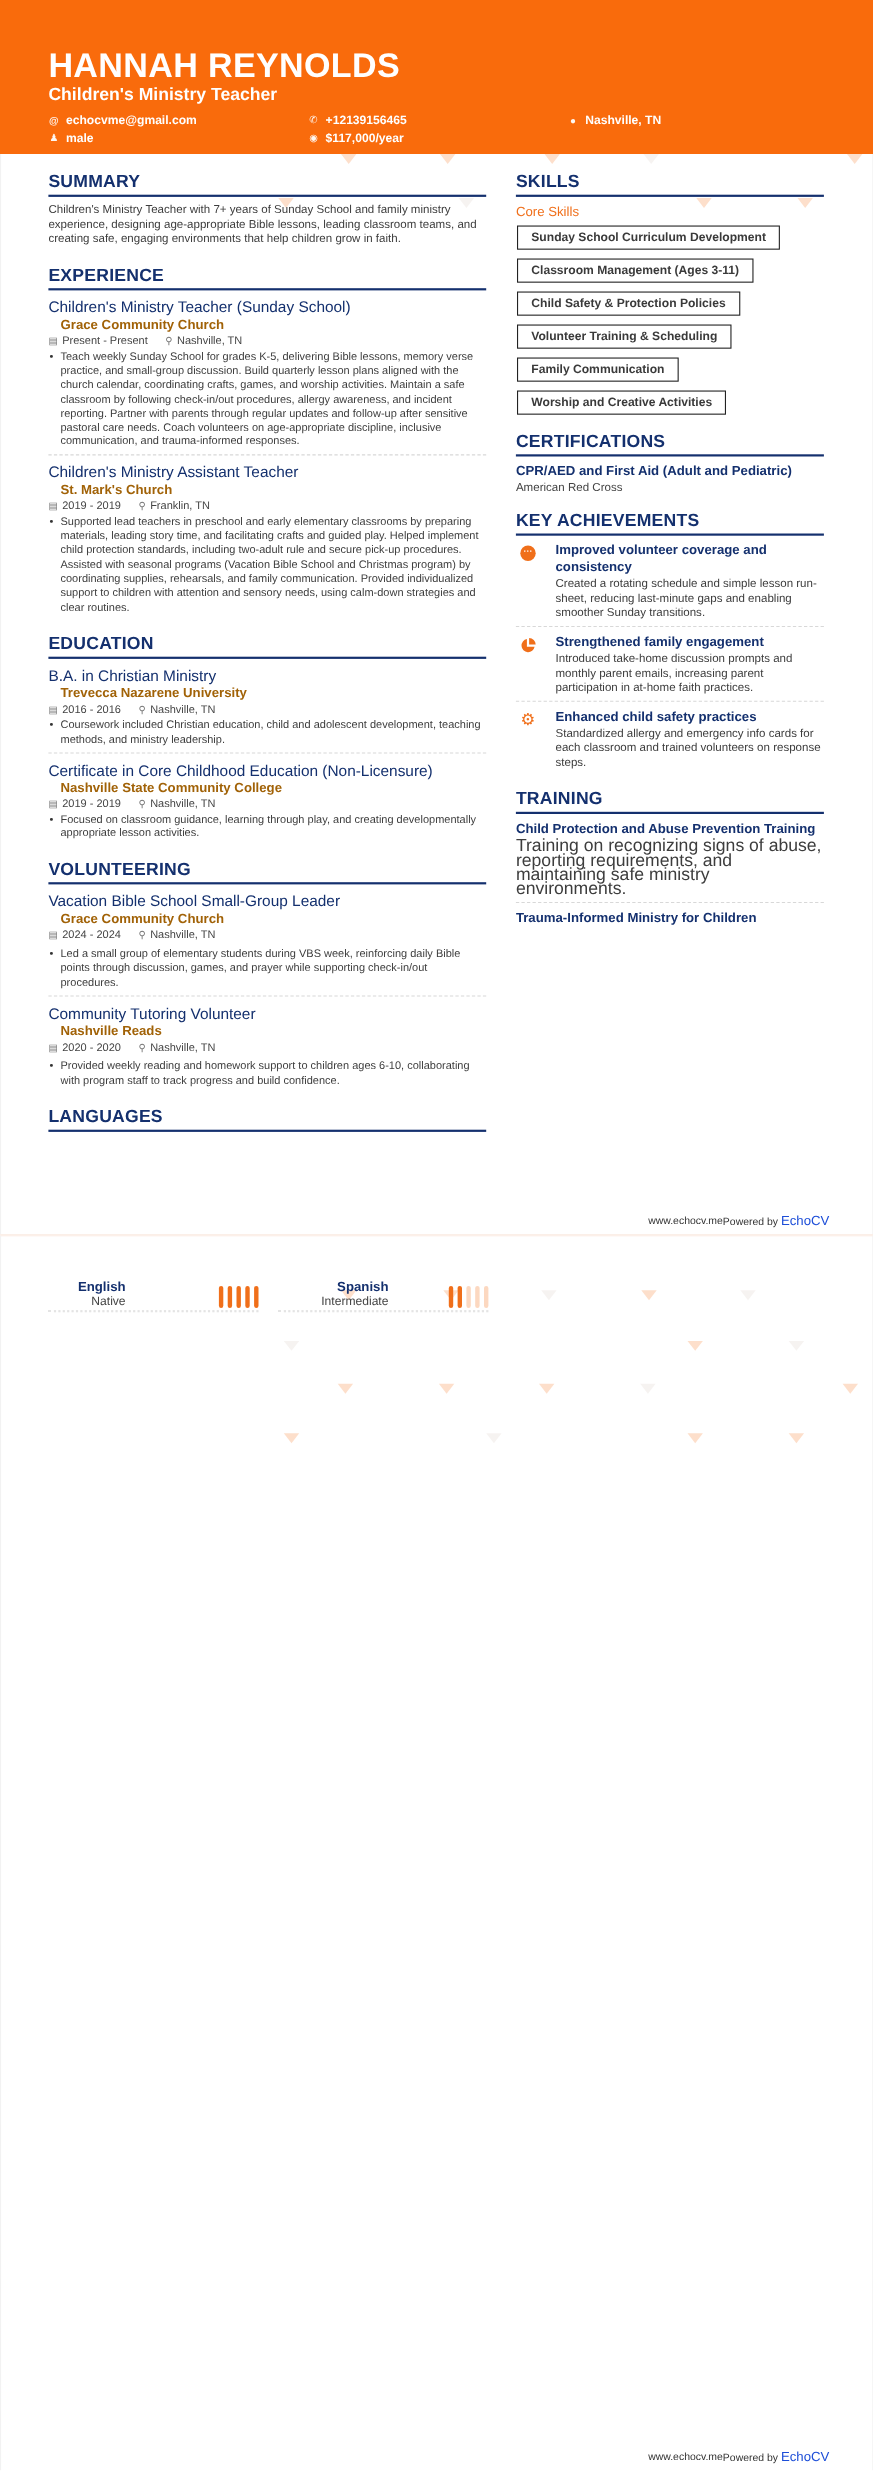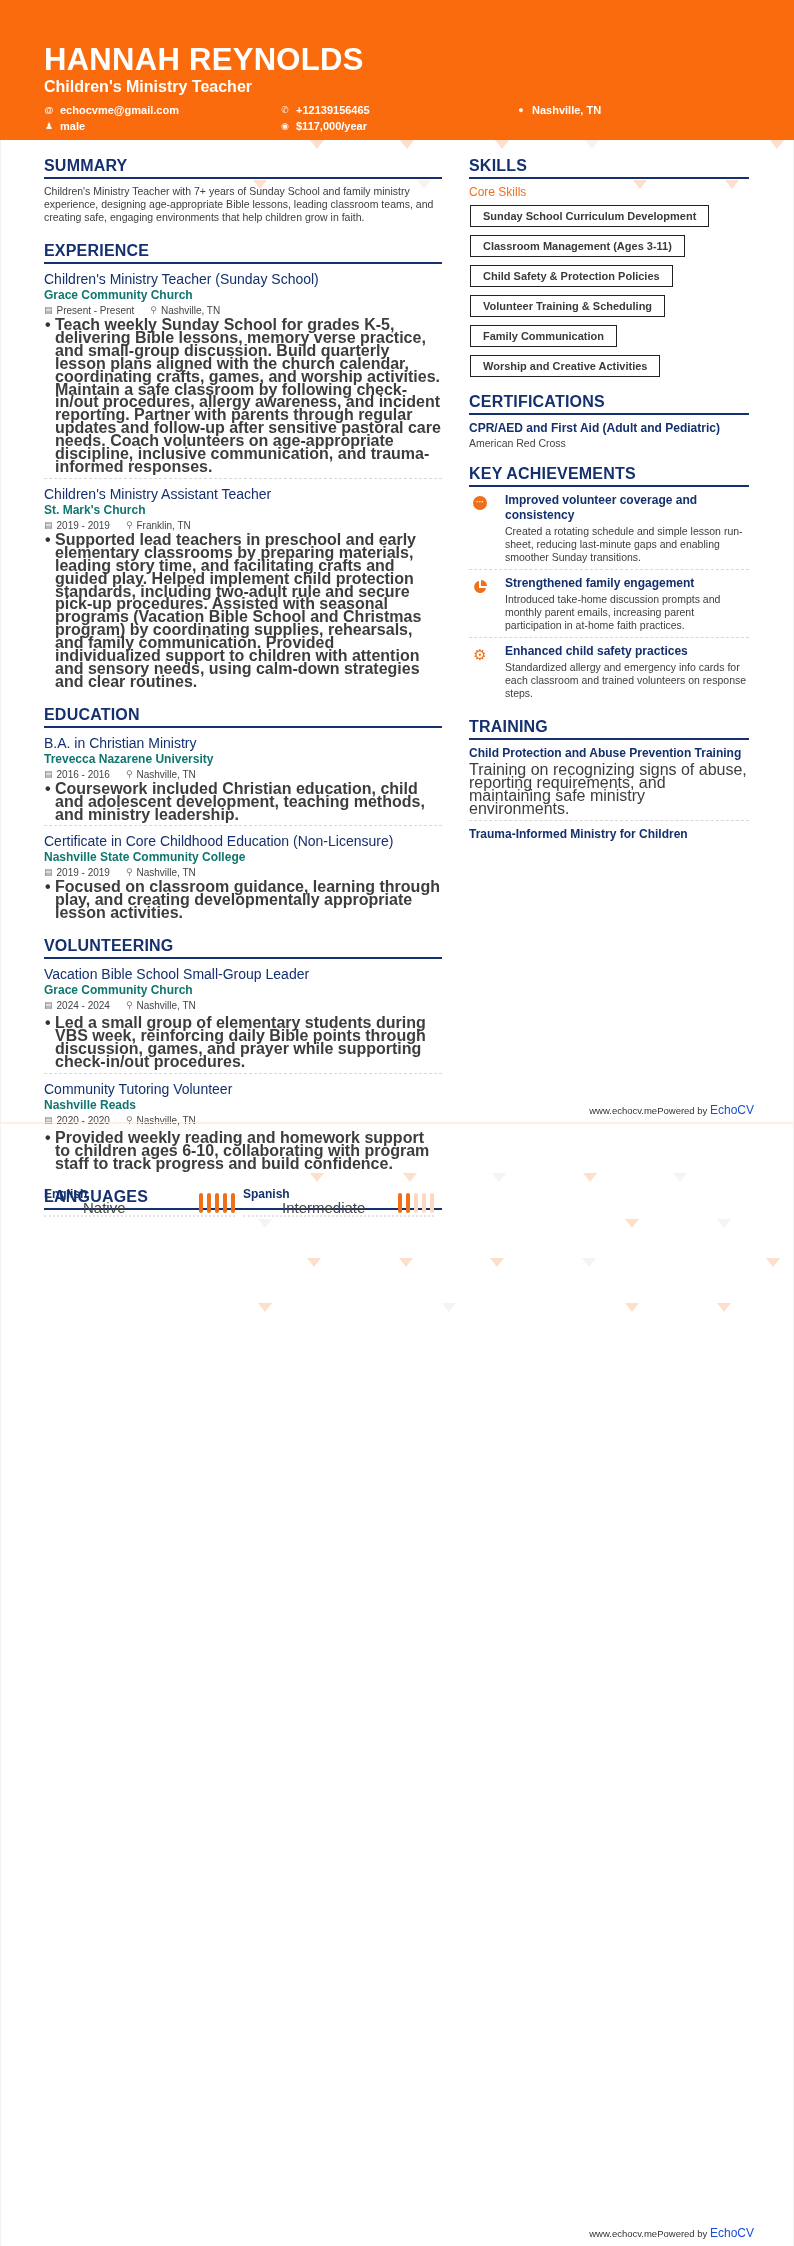--- a/index.html
+++ b/index.html
@@ -25,26 +25,26 @@
   
   .col-left { position: absolute; left: 44px; width: 398px; }
   .col-right { position: absolute; left: 469px; width: 280px; }
 
   .sec-title { font-size: 16px; font-weight: bold; color: #14306e; line-height: 20px; padding-bottom: 1px; border-bottom: 2px solid #14306e; letter-spacing: 0.2px; }
   .summary { font-size: 10.5px; line-height: 13px; color: #3d3d3d; margin-top: 6px; }
 
   .entry { padding: 6px 0 4px; border-bottom: 1px dashed #d8d8d8; }
   .entry.last { border-bottom: none; }
   .e-title { font-size: 14px; color: #14306e; line-height: 18px; }
-  .e-org { font-size: 12px; font-weight: bold; color: #0f766e; line-height: 15px; }
+  .e-org { font-size: 12px; font-weight: bold; color: #a16207; line-height: 15px; margin-left: 11px; }
   .e-meta { font-size: 10px; color: #444; display: flex; gap: 16px; line-height: 13px; margin-top: 1px; }
   .e-meta .m { display: flex; align-items: center; gap: 4px; }
   .e-meta .ic { color: #777; font-size: 9px; }
   .bullets { list-style: none; margin-top: 2px; }
-  .bullets li { position: relative; padding-left: 11px; font-size: 16px; line-height: 12.9px; color: #3d3d3d; font-weight: bold; }
+  .bullets li { position: relative; padding-left: 11px; font-size: 10px; line-height: 12.9px; color: #3d3d3d; }
   .bullets li::before { content: "•"; position: absolute; left: 1px; top: 0; color: #333; }
 
   
   .sk-group { font-size: 12px; font-weight: normal; color: #f06f1a; margin-top: 6px; line-height: 15px; }
   .chips { margin-top: 2px; }
   .chip { display: inline-block; border: 1.5px solid #222; padding: 3px 12px; font-size: 11px; font-weight: bold; color: #3a3a3a; margin: 3px 0 5px 1px; line-height: 14px; }
 
   .cert-name { font-size: 12px; font-weight: bold; color: #14306e; margin-top: 6px; line-height: 15px; }
   .cert-org { font-size: 10.5px; color: #444; line-height: 14px; }
 
@@ -60,24 +60,24 @@
   .tr.last { border-bottom: none; }
   .tr-title { font-size: 12px; font-weight: bold; color: #14306e; line-height: 15px; }
   .tr-desc { font-size: 16px; color: #3d3d3d; line-height: 13px; margin-top: 2px; }
 
   
   .footer { position: absolute; left: 40px; right: 40px; display: flex; justify-content: flex-end; align-items: center; font-size: 9.5px; color: #333; }
   .footer .brand { font-size: 12px; color: #1d4ed8; }
   .footer-line { position: absolute; left: 0; width: 794px; height: 1px; background: #fbeee6; }
 
   
-  .langs { position: absolute; left: 44px; top: 1187px; display: flex; gap: 8px; }
+  .langs { position: absolute; left: 44px; top: 1163px; display: flex; gap: 18px; text-align: right; }
   .lang { width: 191px; height: 30px; border-bottom: 2px dotted #e4e4e4; display: flex; justify-content: space-between; align-items: flex-start; }
   .lang-name { font-size: 12px; font-weight: bold; color: #14306e; line-height: 14px; }
-  .lang-level { font-size: 15px; color: #444; line-height: 13px; padding-left: 39px; }
+  .lang-level { font-size: 11px; color: #444; line-height: 13px; padding-left: 39px; }
   .bars { display: flex; gap: 4px; margin-top: 6px; }
   .bar { width: 4px; height: 20px; border-radius: 2px; background: #f06f1a; }
   .bar.off { background: #fcd8c0; }
 </style>
 </head>
 <body>
 
 <div class="page page1"></div>
 <div class="page page2"></div>
 

